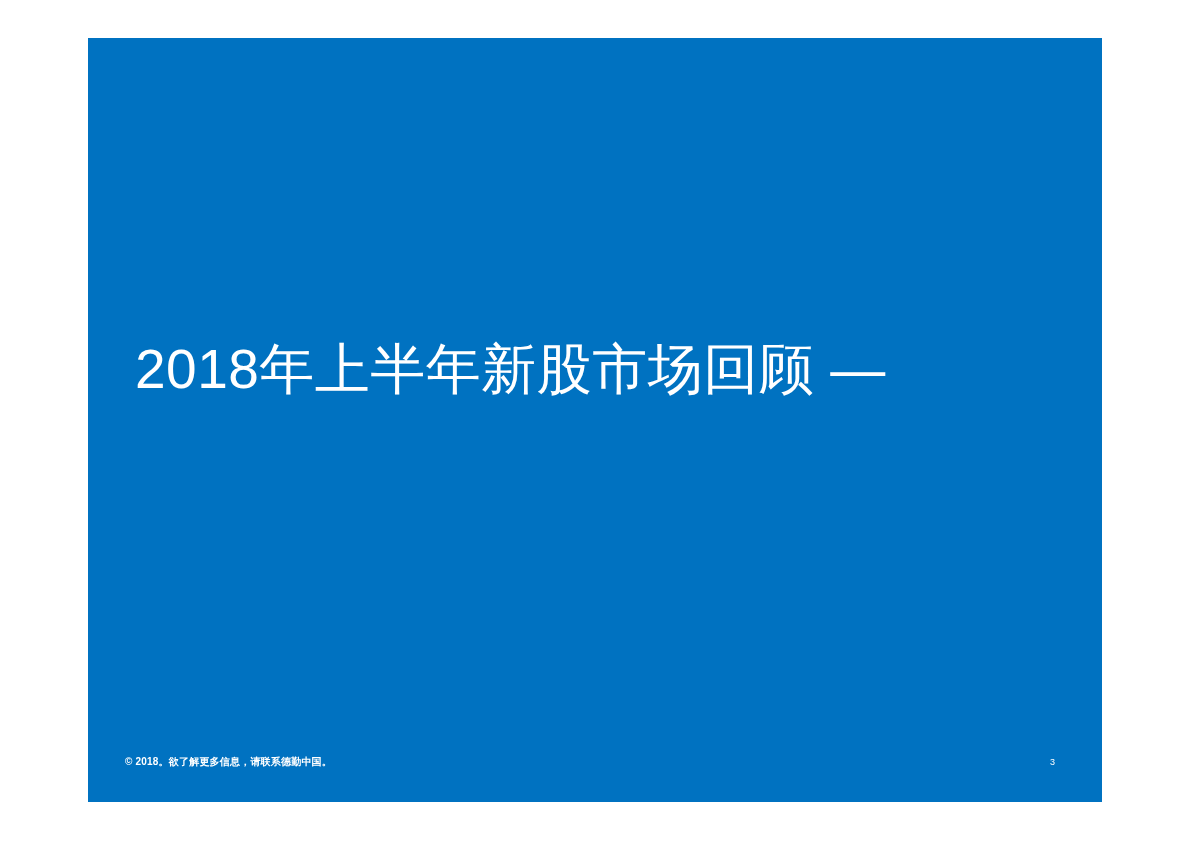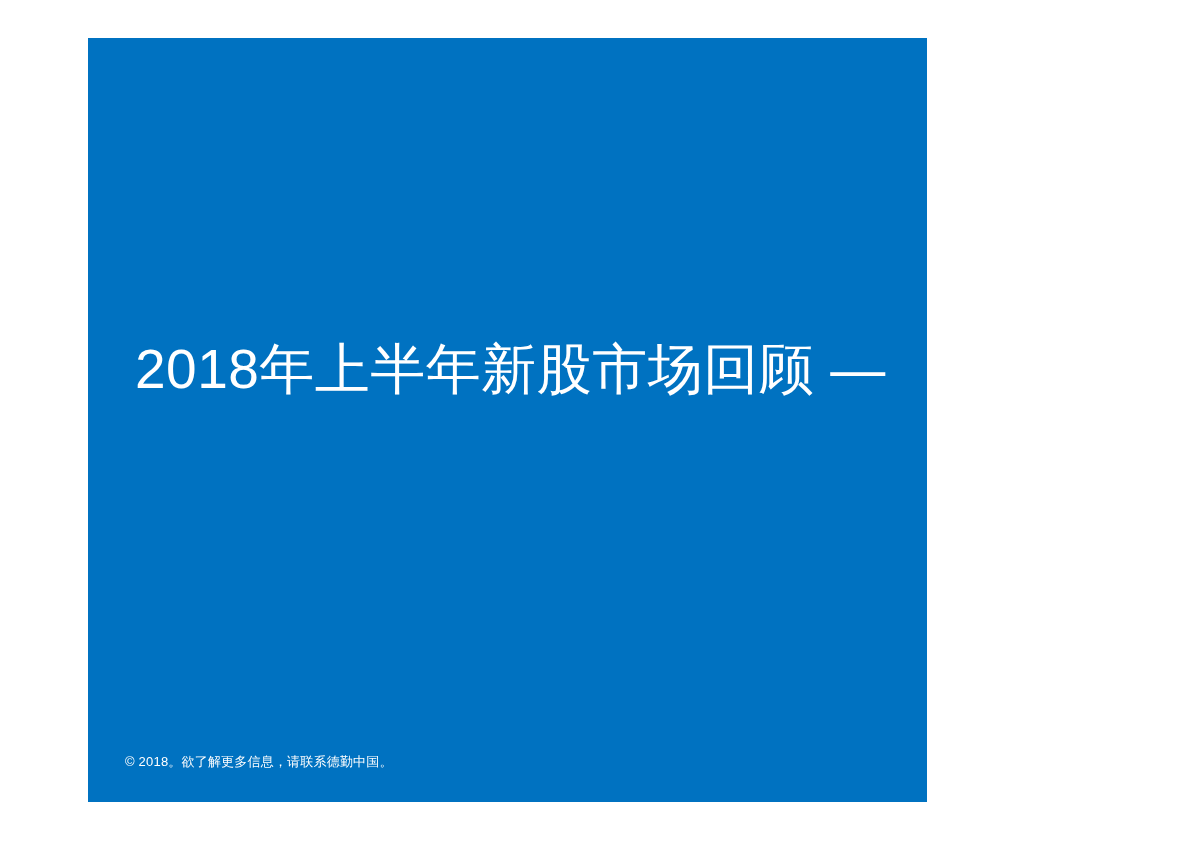--- a/index.html
+++ b/index.html
@@ -19,21 +19,21 @@
     position: relative;
     width: 1190px;
     height: 841px;
     background: #ffffff;
   }
 
   #slide {
     position: absolute;
     left: 88px;
     top: 38px;
-    width: 839px;
+    width: 1014px;
     height: 764px;
     background: #0072c1;
     overflow: hidden;
   }
 
   #title-block {
     position: absolute;
     left: 47px;
     top: 300px;
     width: 900px;
@@ -57,22 +57,22 @@
     top: 718px;
     height: 20px;
   }
 
   #footer-note {
     position: absolute;
     left: 37px;
     top: 0;
     color: #ffffff;
     font-family: "Liberation Sans", "DejaVu Sans", sans-serif;
-    font-size: 13px;
-    font-weight: 400;
+    font-size: 10px;
+    font-weight: 700;
     line-height: 12px;
     letter-spacing: 0.2px;
     white-space: nowrap;
   }
 
   #page-number {
     position: absolute;
     left: 962px;
     top: 0;
     width: 40px;

